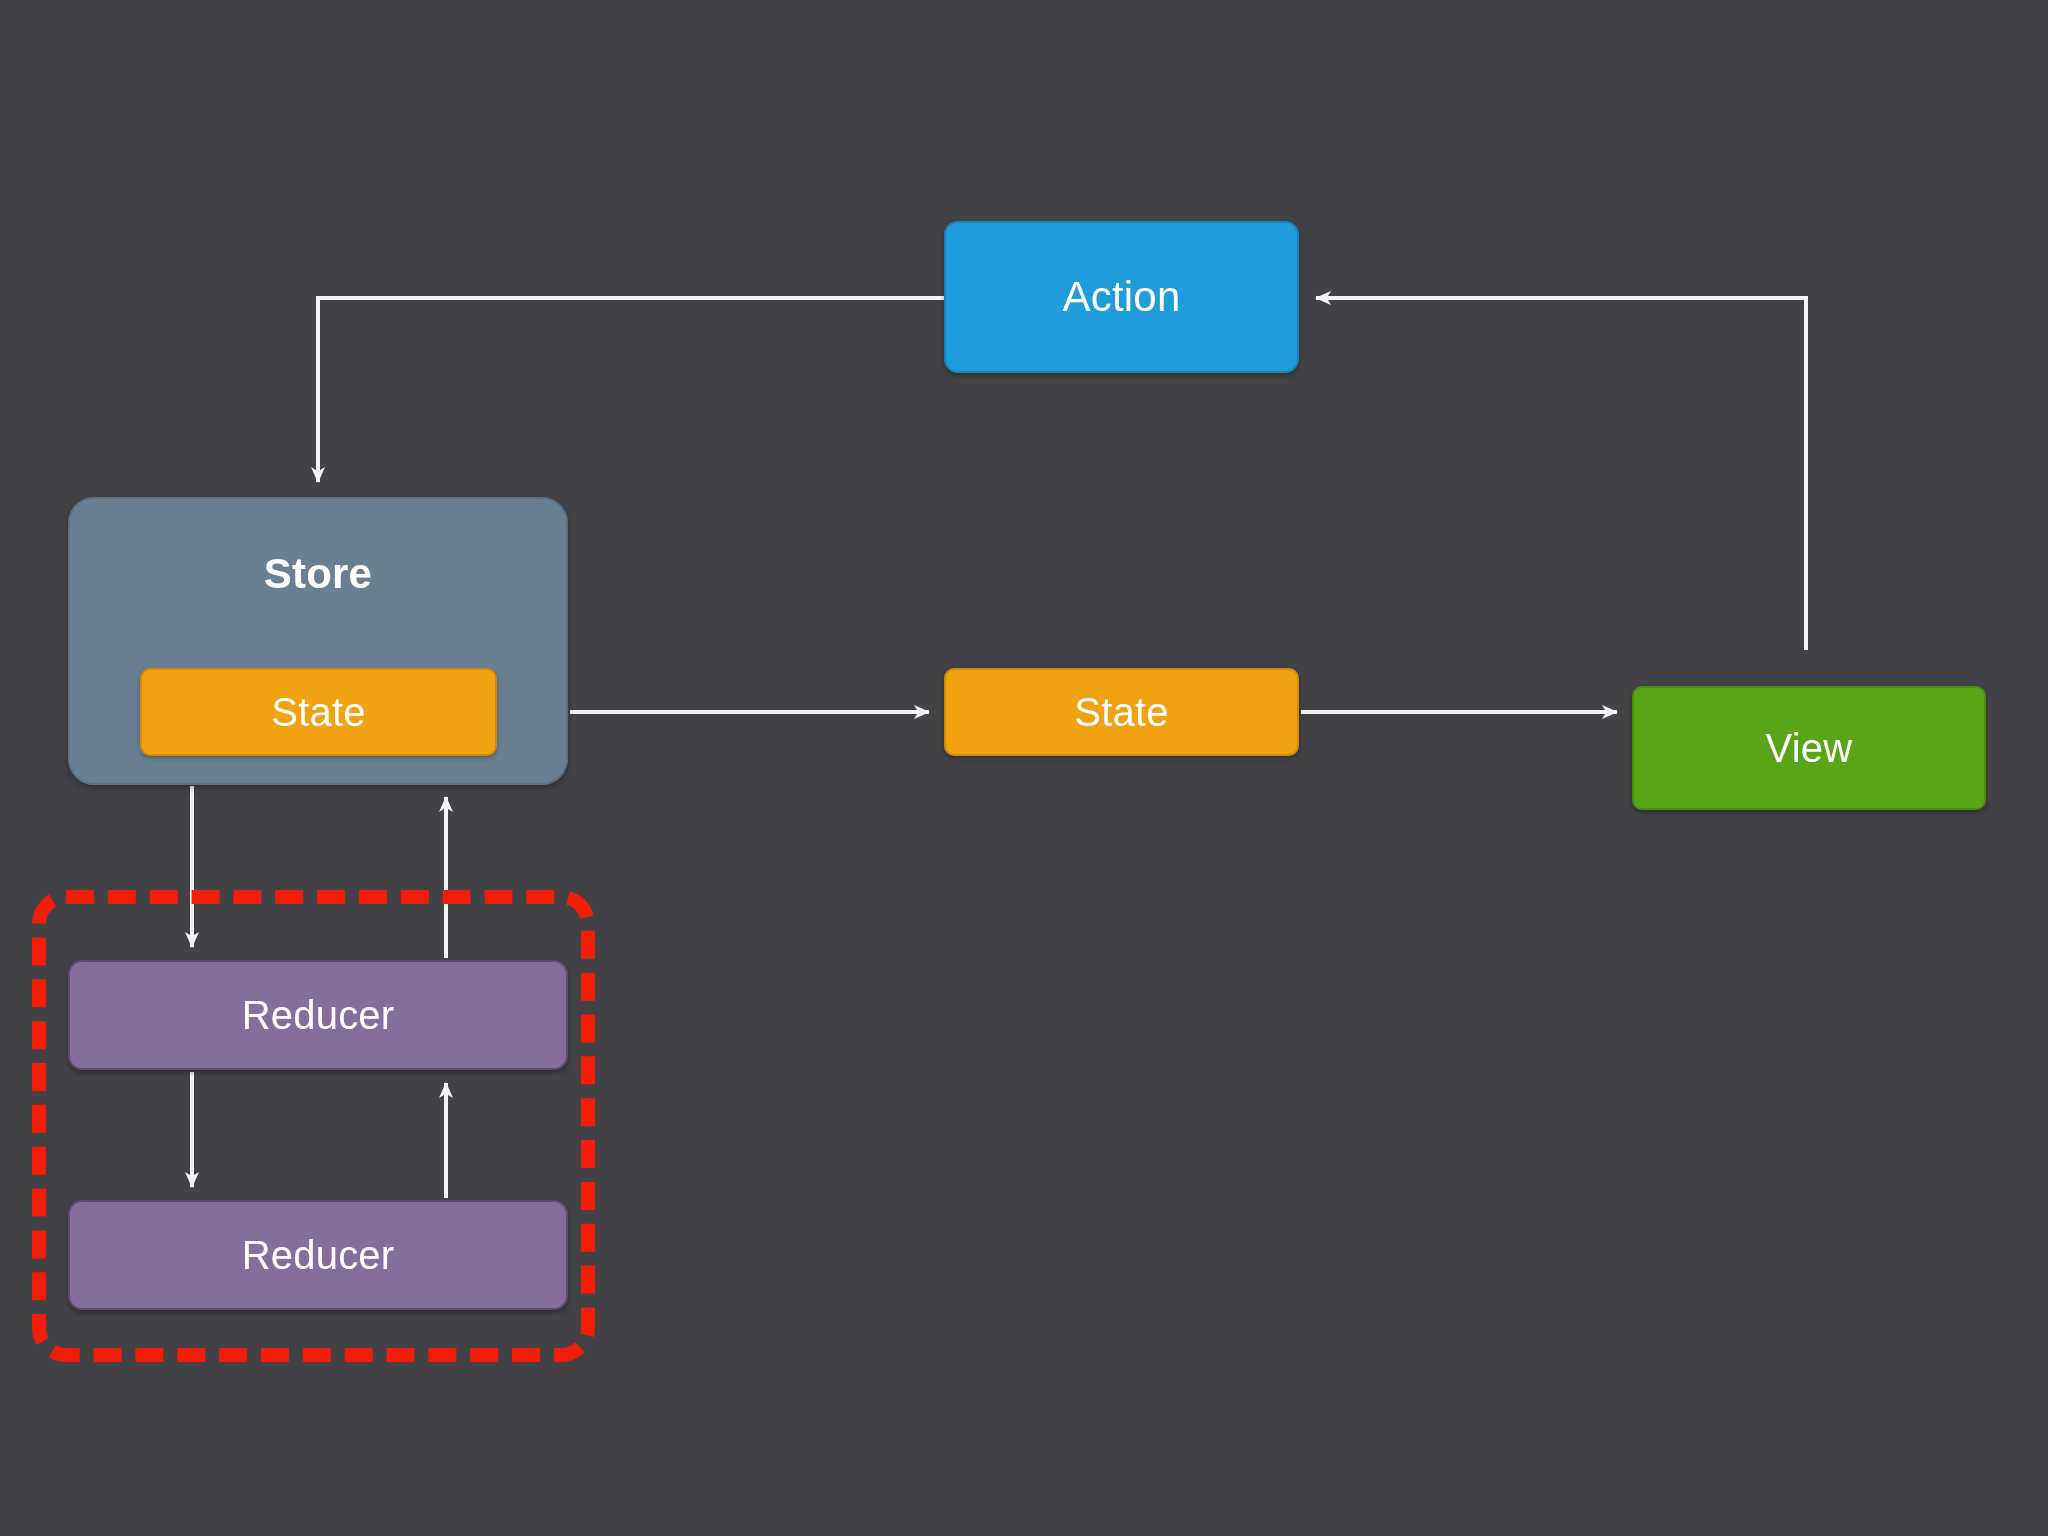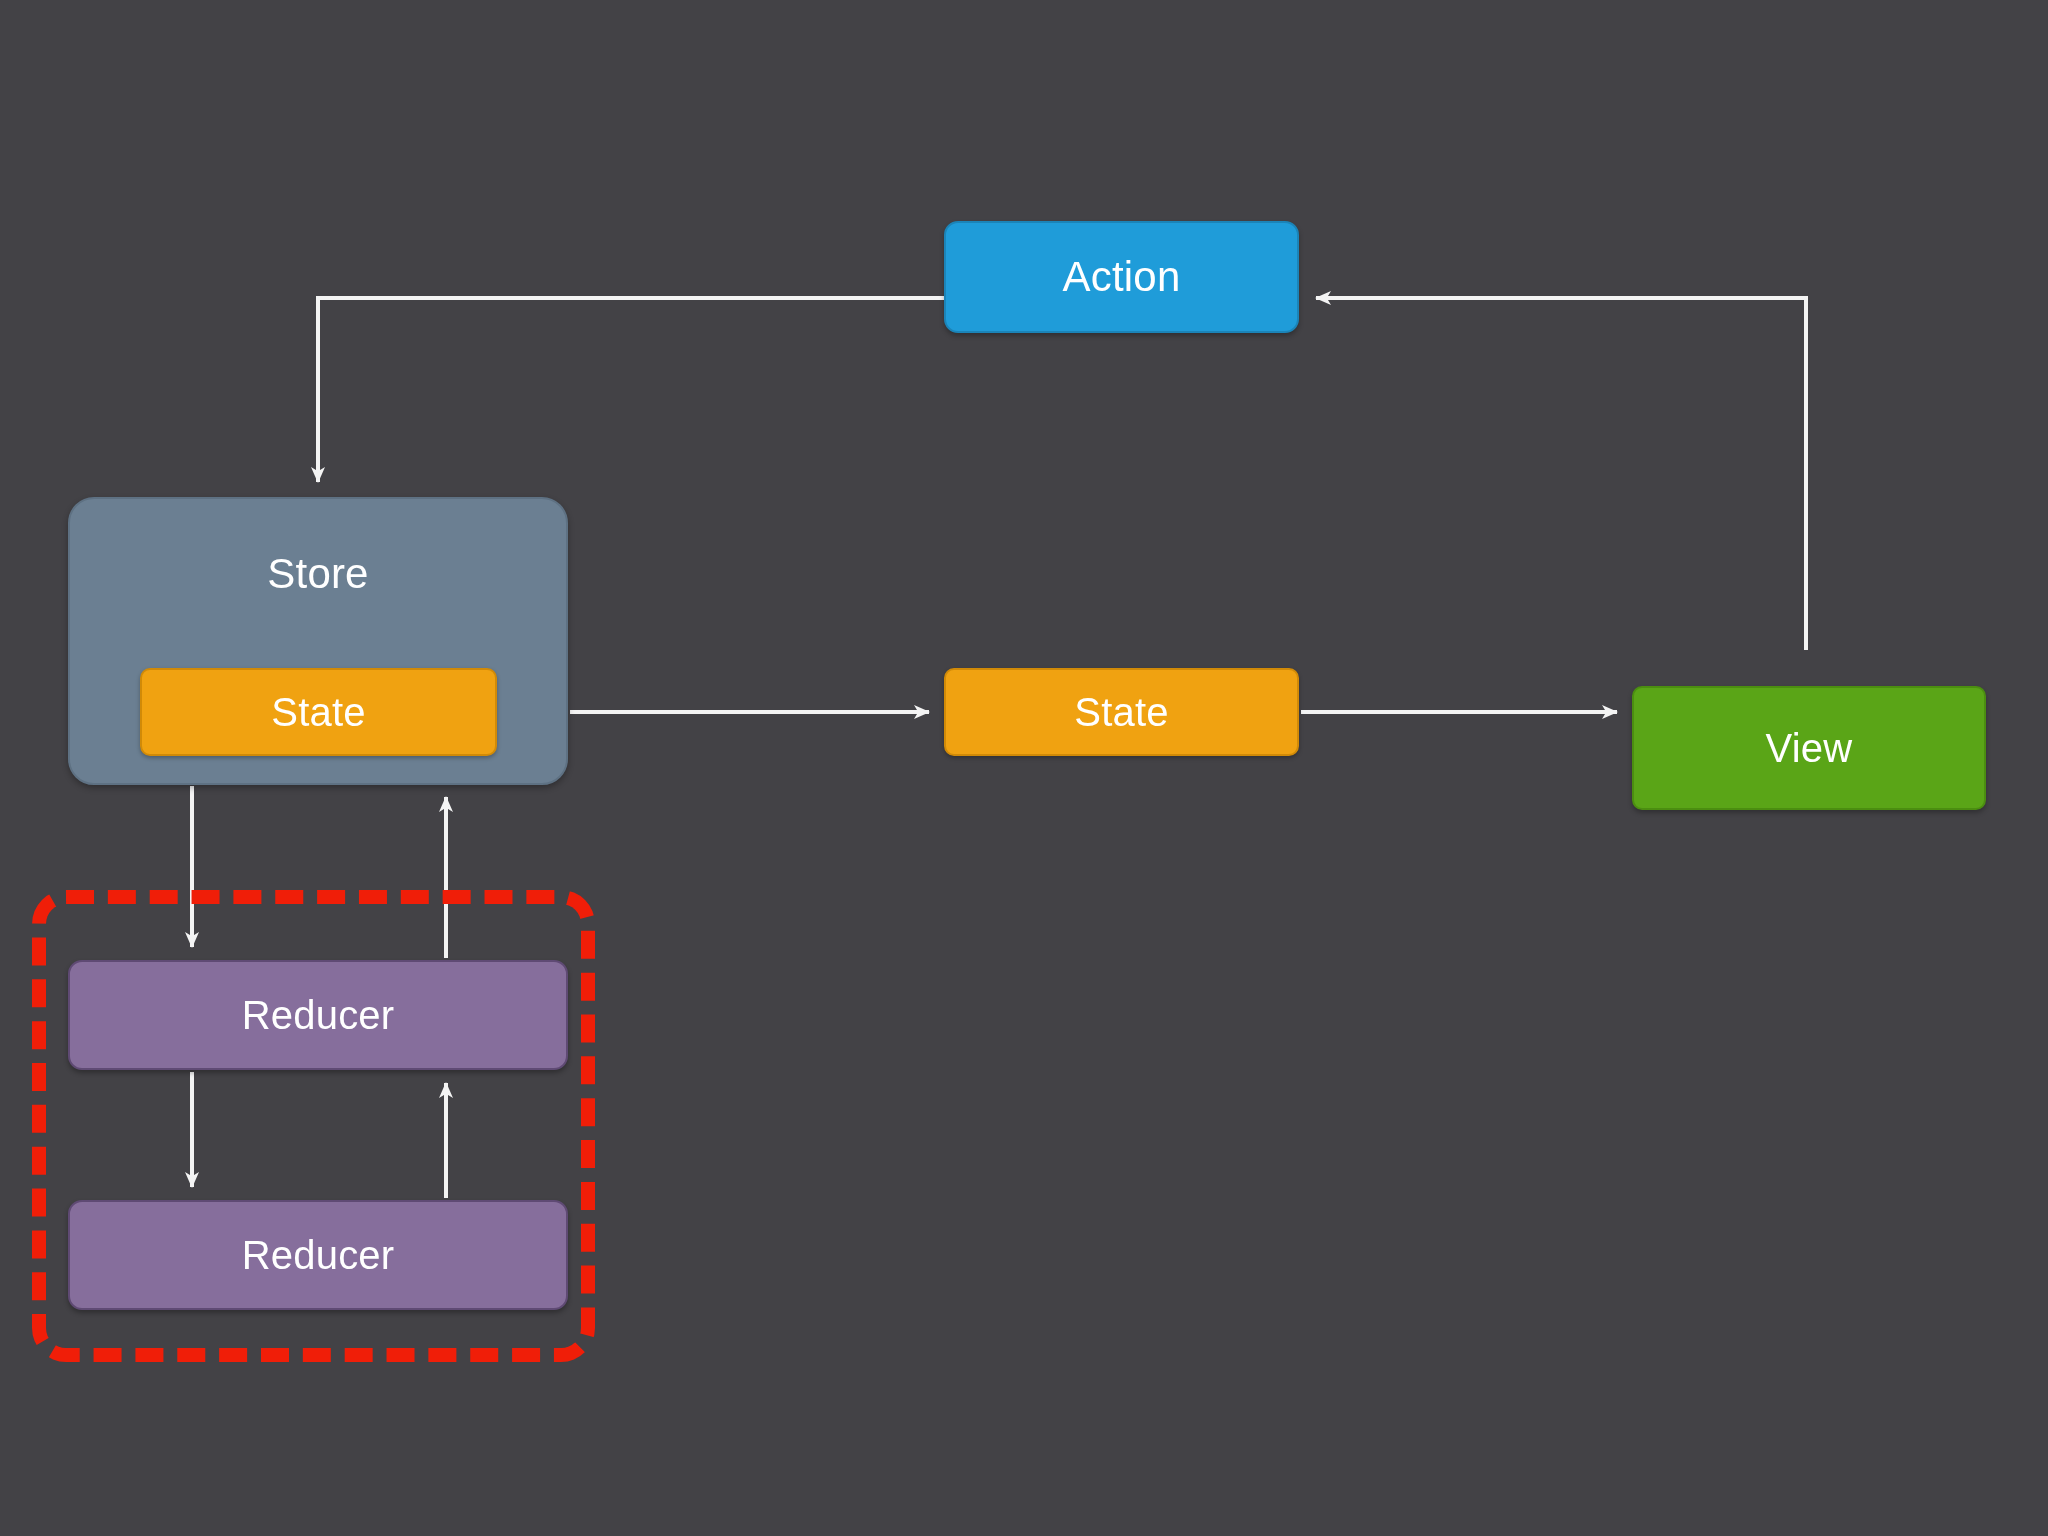--- a/index.html
+++ b/index.html
@@ -37,21 +37,21 @@
     color: #ffffff;
     text-align: center;
     letter-spacing: 0.2px;
     -webkit-font-smoothing: antialiased;
   }
   
   #node-action {
     left: 944px;
     top: 221px;
     width: 355px;
-    height: 112px;
+    height: 152px;
     background: #1f9cd9;
     border: 2px solid #1b84b8;
     border-radius: 14px;
     font-size: 42px;
     box-shadow: 0 3px 5px rgba(0,0,0,0.28);
   }
   
   #node-store {
     left: 68px;
     top: 497px;
@@ -67,20 +67,21 @@
     position: absolute;
     left: 0;
     top: 0;
     width: 100%;
     height: 150px;
     display: flex;
     align-items: center;
     justify-content: center;
     font-size: 42px;
     color: #ffffff;
+    font-weight: bold;
   }
   
   #node-state-store {
     left: 140px;
     top: 668px;
     width: 357px;
     height: 88px;
     background: #f0a211;
     border: 2px solid #d18a07;
     border-radius: 10px;

